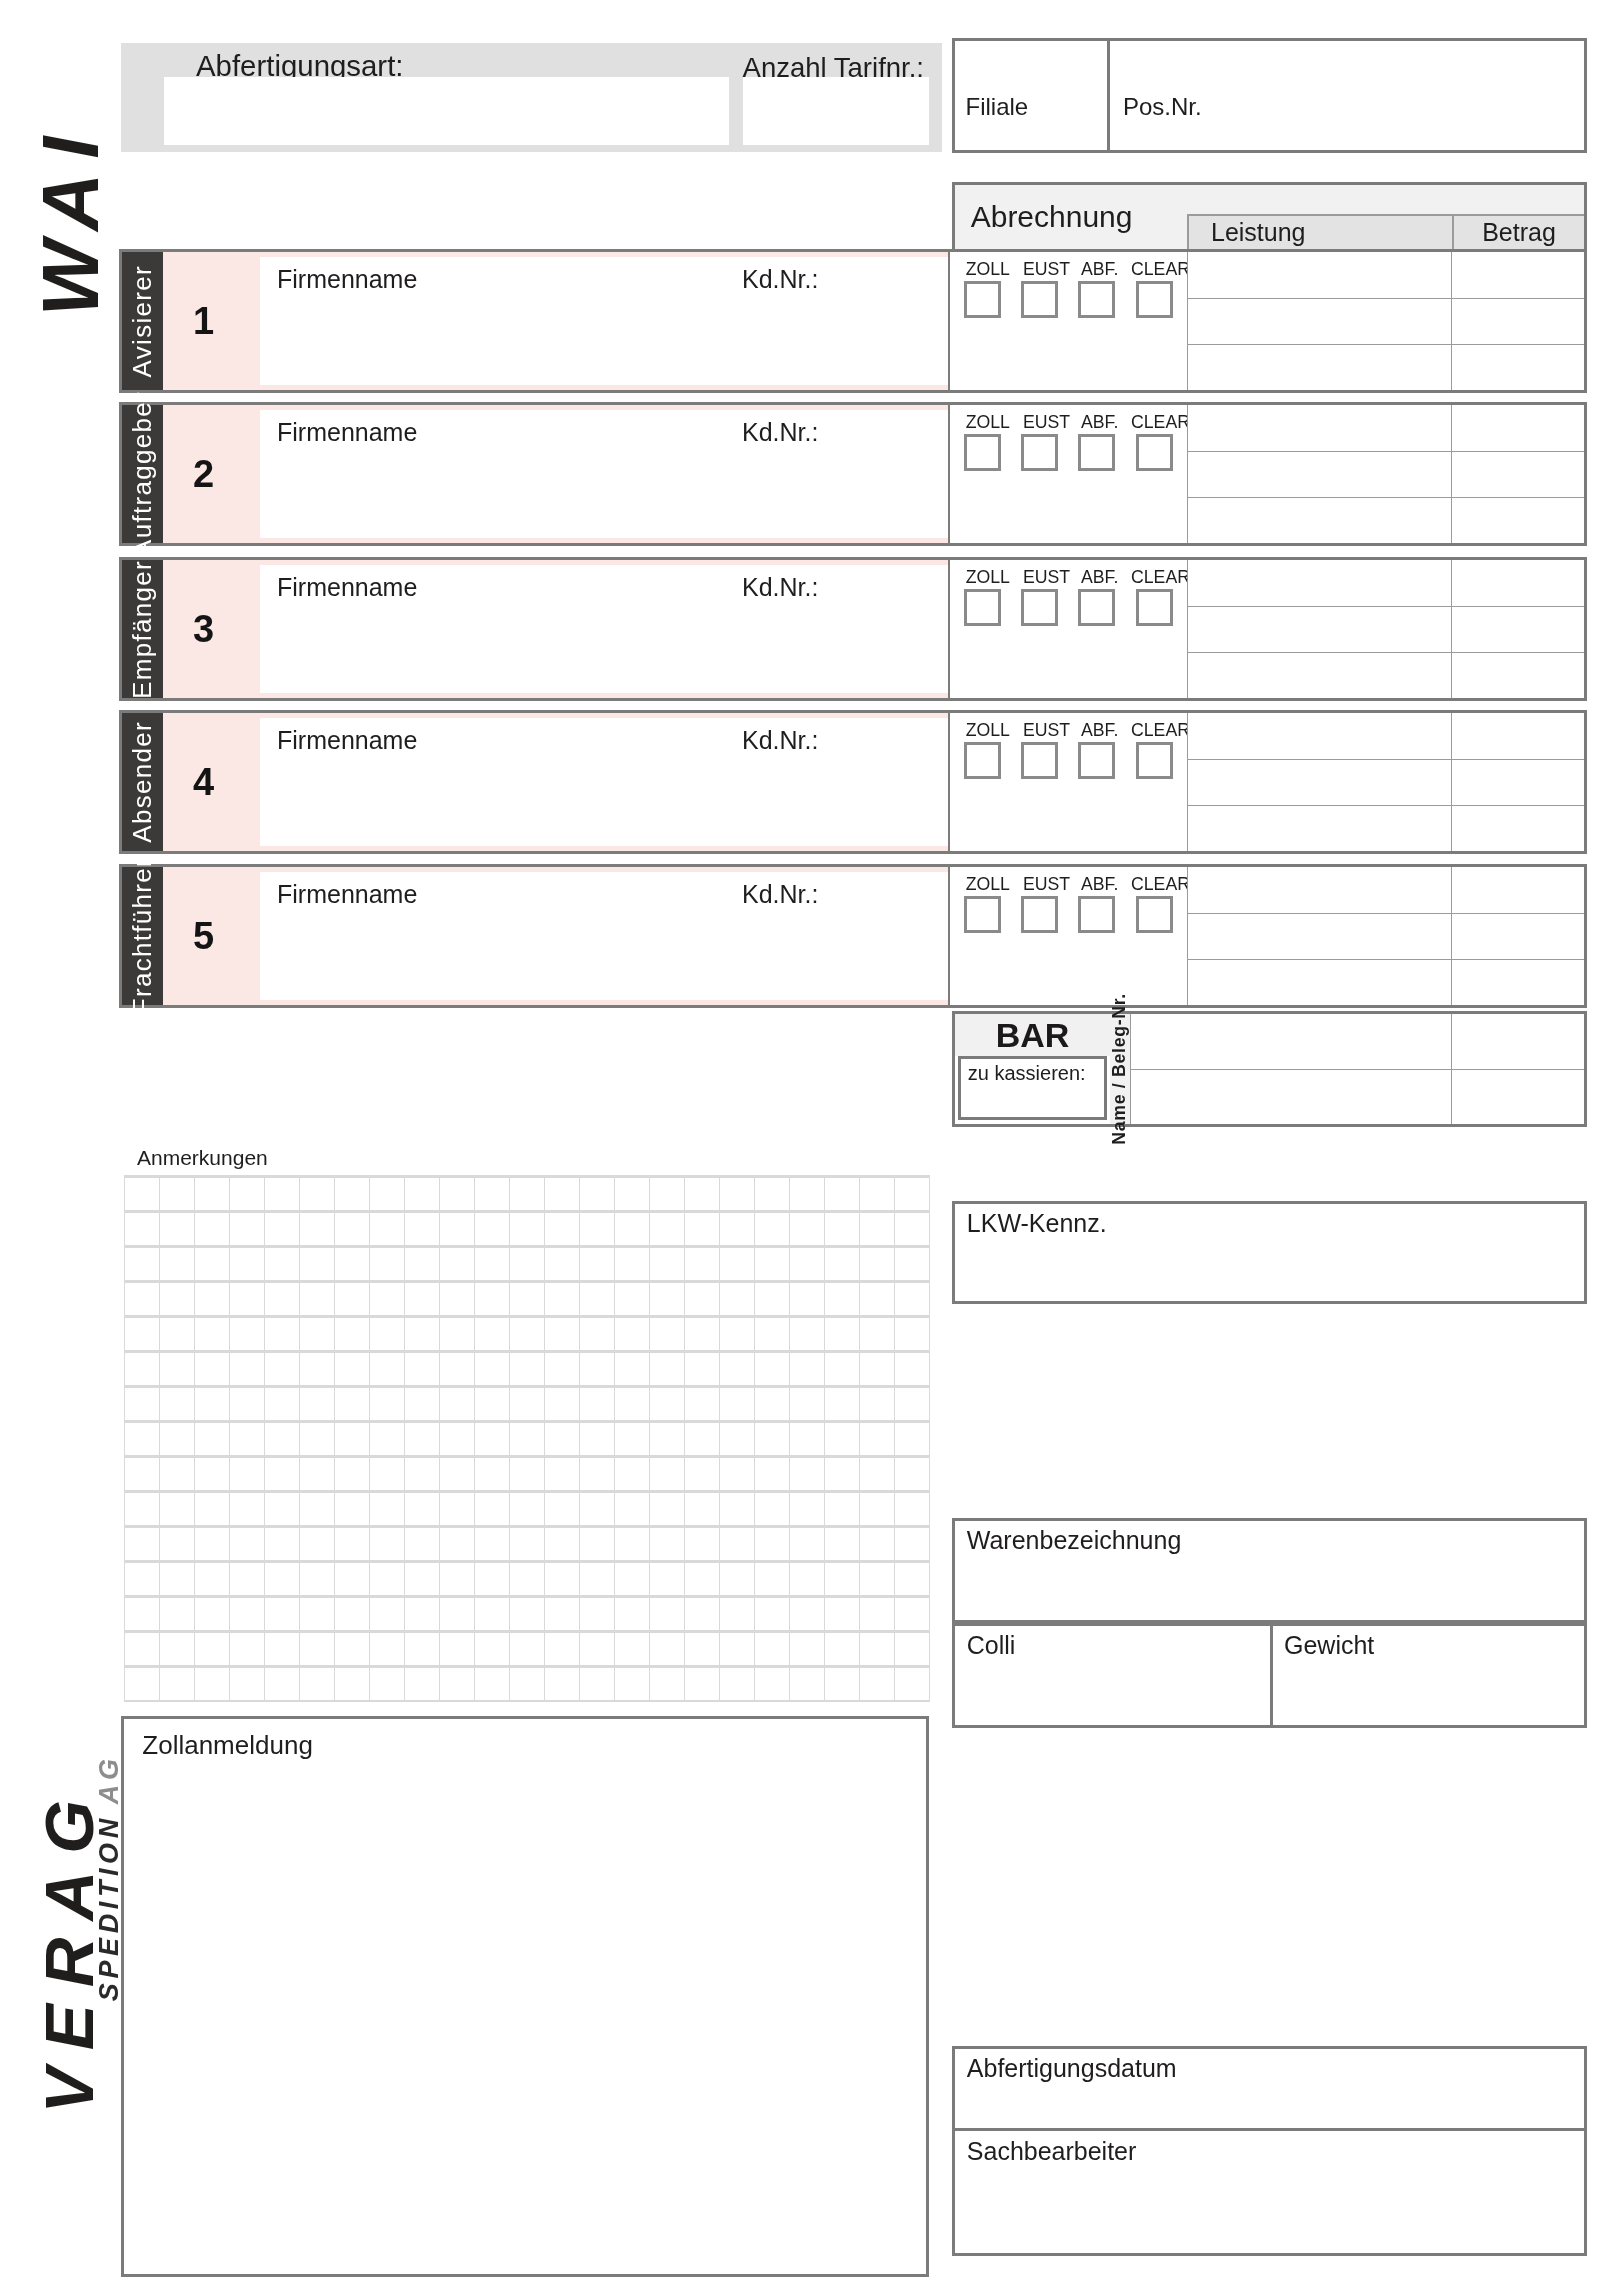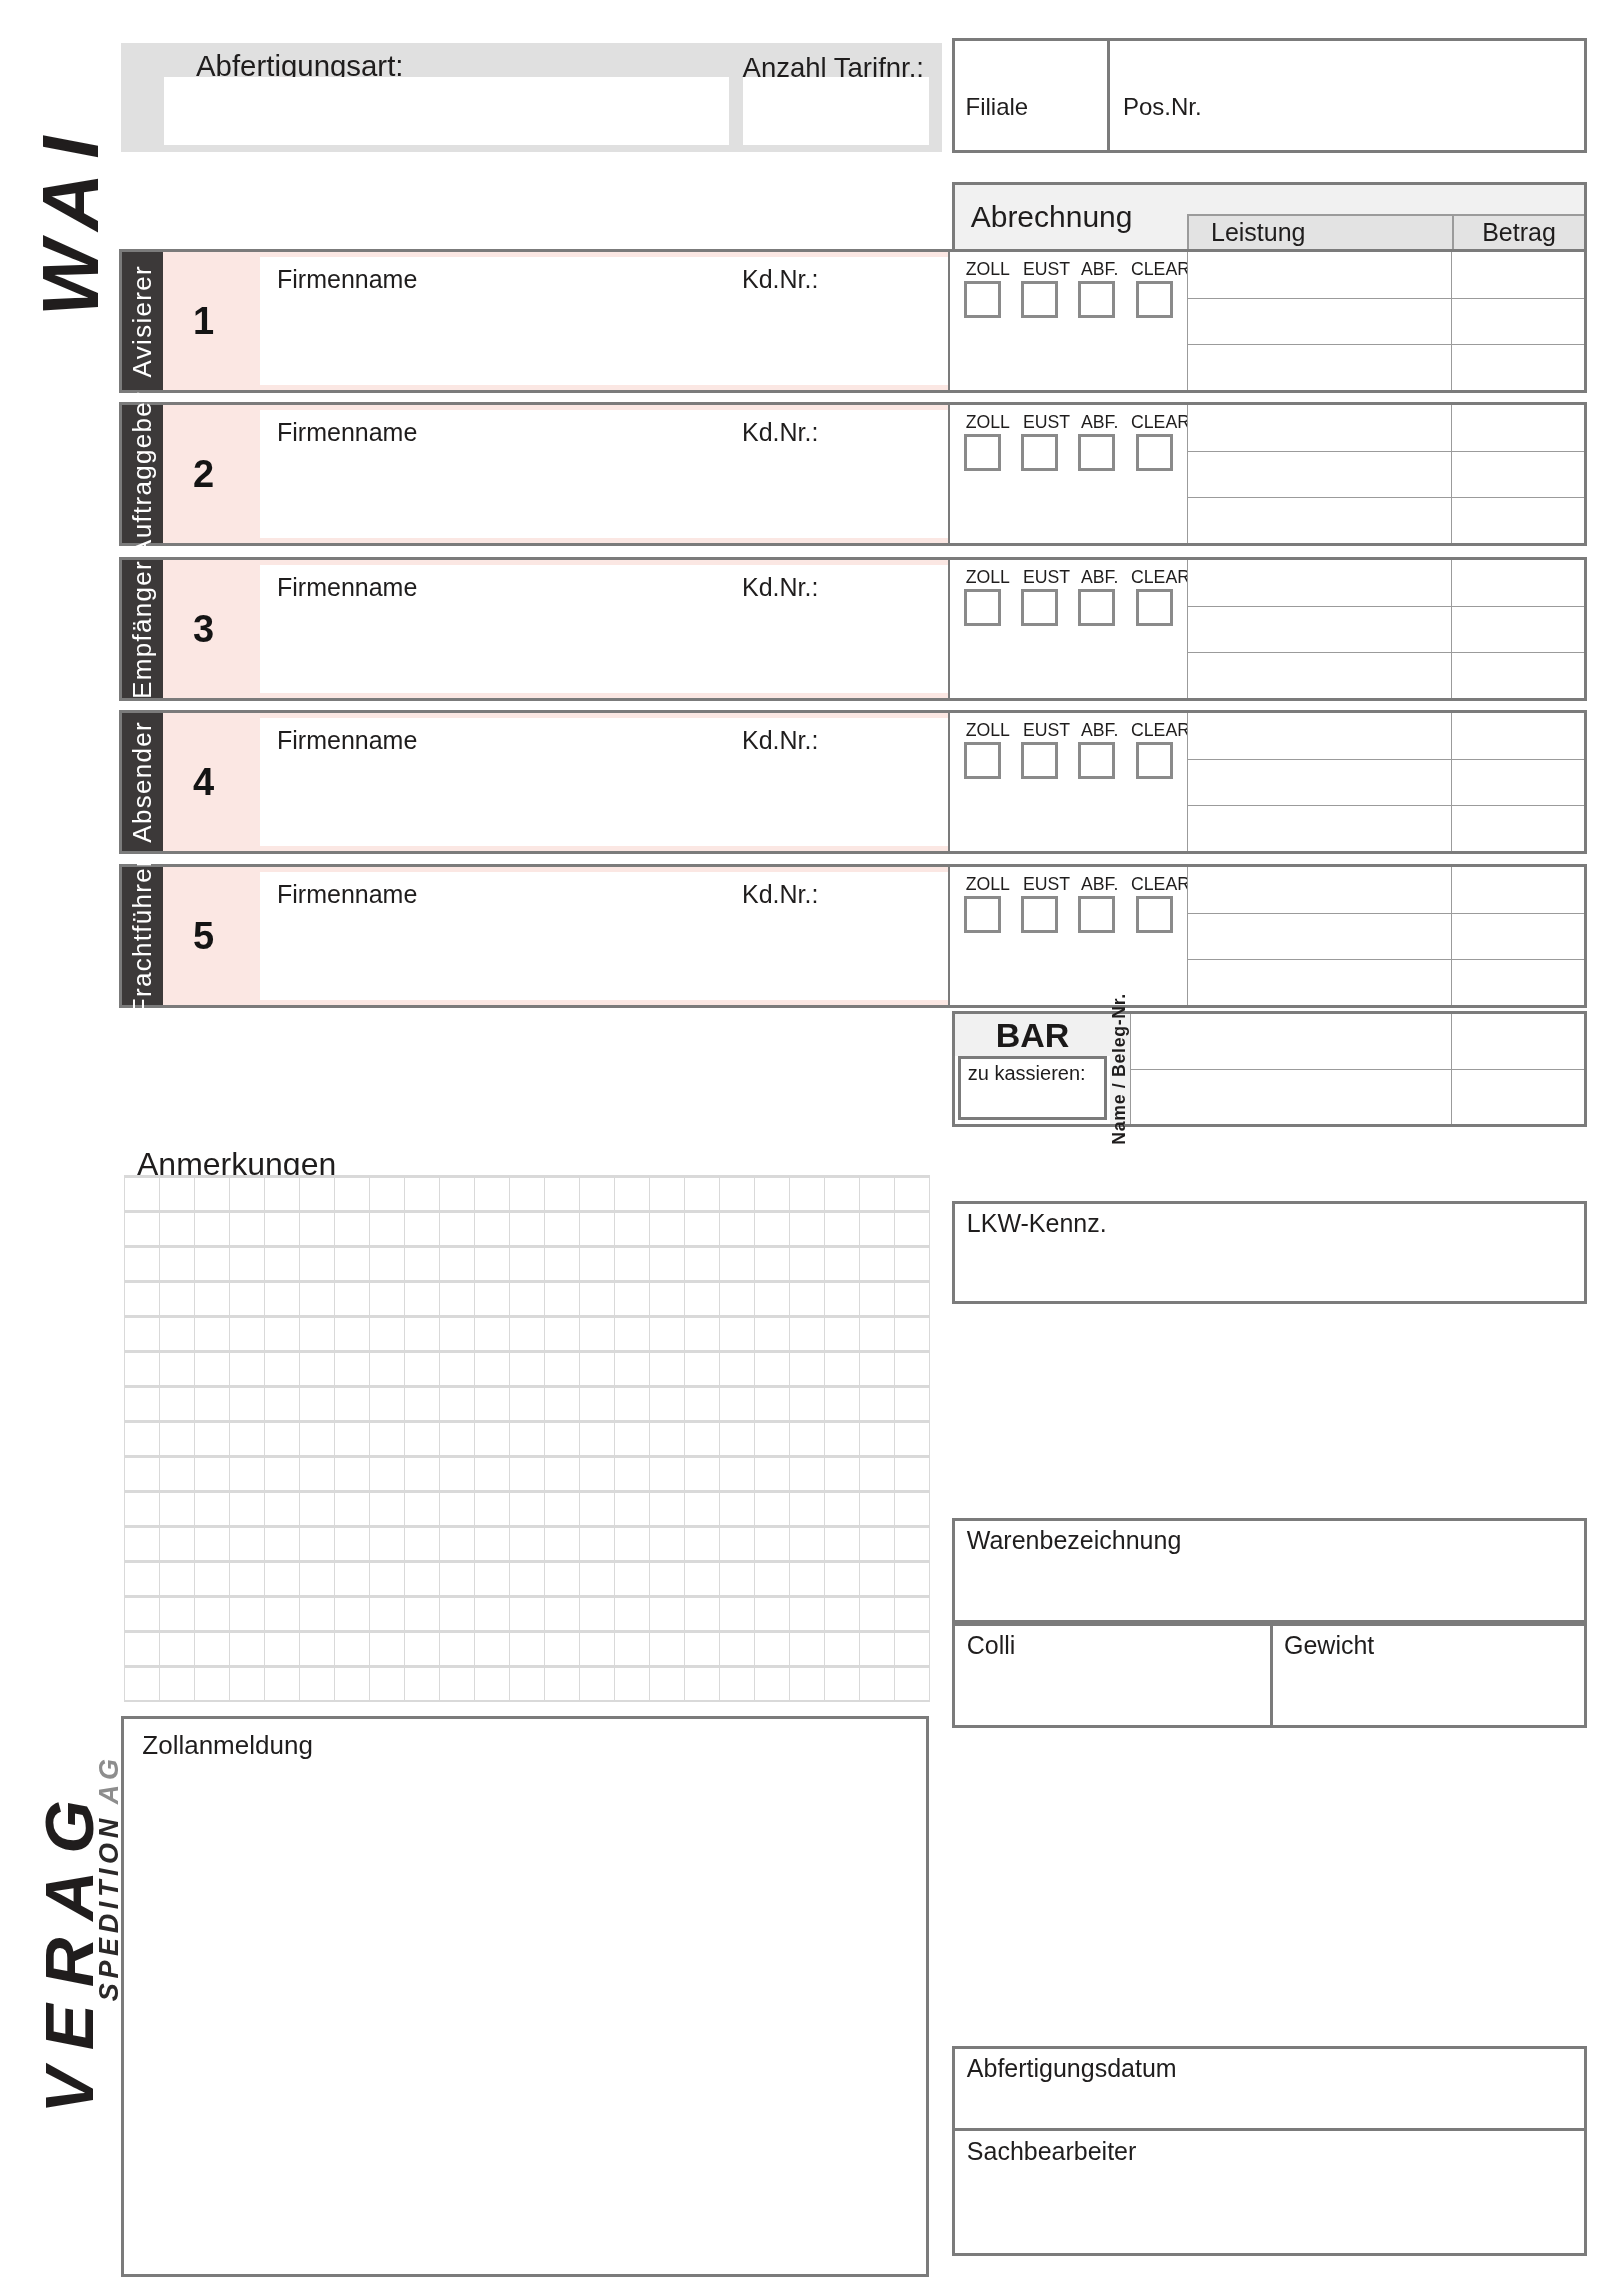--- a/index.html
+++ b/index.html
@@ -63,21 +63,21 @@
   .bar-cell { position:absolute; left:0; top:0; width:155px; height:42px; background:#f1f1f1; display:flex; align-items:center; justify-content:center; font-size:34px; font-weight:800; color:#1b1919; }
   .zu-box { position:absolute; left:3.3px; top:42px; width:149px; height:64px; border:3.9px solid #7b7b7b; background:#fff; }
   .zu-label { position:absolute; left:6.5px; top:2.6px; font-size:20px; }
   .name-col { position:absolute; left:155px; top:0; bottom:0; width:19.6px; background:#f1f1f1; display:flex; align-items:center; justify-content:center; }
   .name-col .vtext { font-size:17.7px; font-weight:bold; letter-spacing:0.7px; }
   .bar-cells { position:absolute; left:175px; right:0; top:0; bottom:0; display:grid; grid-template-columns:321px 1fr; grid-template-rows:1fr 1fr; }
   .bar-cells > div { border-left:1.3px solid #9b9b9b; background:#fff; }
   .bar-cells > div:nth-child(n+3) { border-top:1.3px solid #9b9b9b; }
 
   
-  .anm-label { left:137px; top:1146px; font-size:32px; }
+  .anm-label { left:137px; top:1146px; font-size:21px; }
   .anm-grid { left:124px; top:1175px; width:806px; height:527px; background:#fff;
     border-right:1.3px solid #d9d9d9; border-bottom:2.6px solid #d9d9d9;
     background-image:
       repeating-linear-gradient(to bottom, #d9d9d9 0 2.6px, transparent 2.6px 35px),
       repeating-linear-gradient(to right, #d9d9d9 0 1.3px, transparent 1.3px 35px);
   }
 
   
   .rbox { left:952px; width:635px; border:3.3px solid #7b7b7b; background:#fff;margin-top:20px; }
   .rbox-label { position:absolute; left:11.8px; top:5.2px; font-size:25px; }

